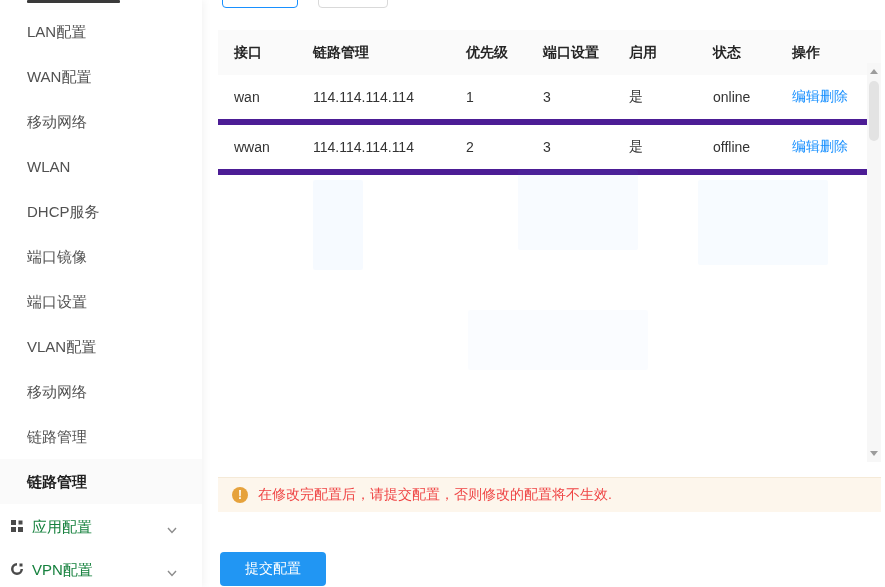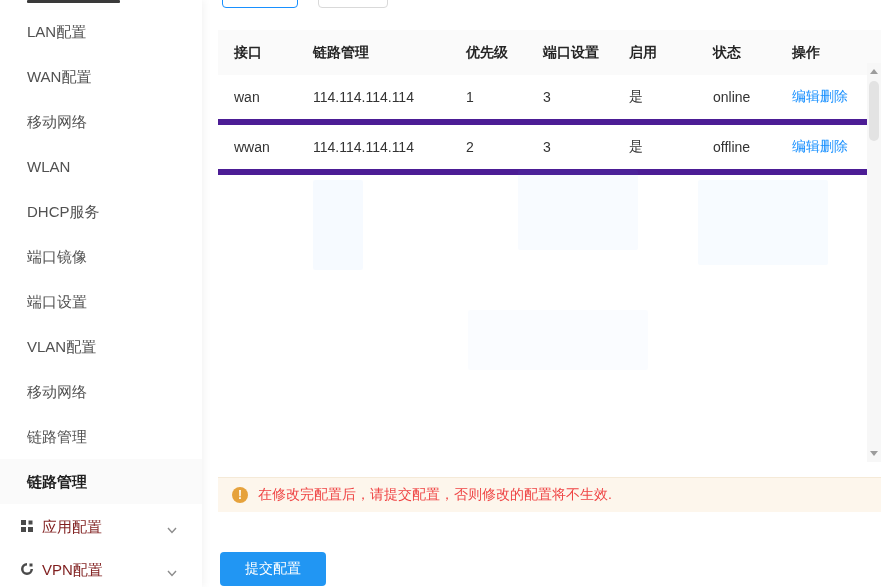--- a/index.html
+++ b/index.html
@@ -10,22 +10,22 @@
   
   .sidebar { position:absolute; left:0; top:0; width:202px; height:587px;
     background:#fff; box-shadow:2px 0 8px rgba(0,0,0,0.05); z-index:3; }
   .partial-top { position:absolute; left:27px; top:0; width:93px; height:3px;
     background:#3a3a3a; border-radius:1px; }
   .side-item { position:absolute; left:0; width:202px; height:45px;
     line-height:45px; padding-left:27px; font-size:15px; color:#515151;
     cursor:pointer; white-space:nowrap; }
   .side-item.active { font-weight:bold; color:#1f1f1f; background:#fafafa; }
   .side-group { position:absolute; left:0; width:202px; height:45px;
-    display:flex; align-items:center; padding-left:20px; font-size:15px;
-    color:#7f1d1d; cursor:pointer; }
+    display:flex; align-items:center; padding-left:10px; font-size:15px;
+    color:#15803d; cursor:pointer; }
   .side-group .glabel { margin-left:8px; }
   .side-group .chev { position:absolute; right:24px; top:50%;
     transform:translateY(-50%); width:12px; height:12px; }
 
   
   .main { position:absolute; left:202px; top:0; width:683px; height:526px; }
 
   .top-btn { position:absolute; top:-22px; height:30px; border-radius:4px;
     background:#fff; cursor:pointer; }
   .top-btn.blue { left:20px; width:76px; border:1px solid #1890ff; }

